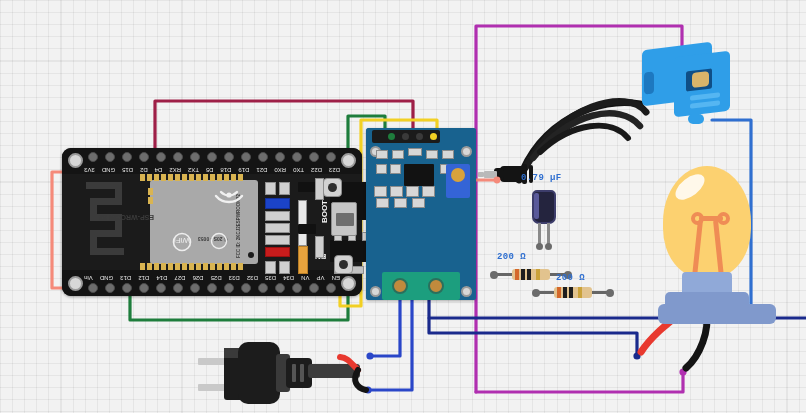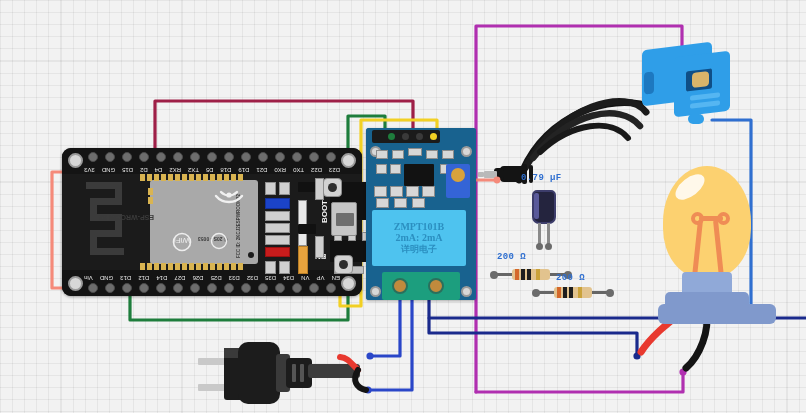--- a/index.html
+++ b/index.html
@@ -379,25 +379,20 @@
     <div class="zsmd" style="left:8px;top:58px;width:13px;height:11px;"></div>
     <div class="zsmd" style="left:24px;top:58px;width:13px;height:11px;"></div>
     <div class="zsmd" style="left:40px;top:58px;width:13px;height:11px;"></div>
     <div class="zsmd" style="left:56px;top:58px;width:13px;height:11px;"></div>
     <div class="zsmd" style="left:10px;top:70px;width:13px;height:10px;"></div>
     <div class="zsmd" style="left:28px;top:70px;width:13px;height:10px;"></div>
     <div class="zsmd" style="left:46px;top:70px;width:13px;height:10px;"></div>
 
     <div id="pot"></div>
 
-    <div id="bluebox">
-      <span>ZMPT101B</span>
-      <span>2mA: 2mA</span>
-      <span style="font-size:9px;">详明电子</span>
-    </div>
 
     <div id="term">
       <div class="screw" style="left:10px;"></div>
       <div class="screw" style="left:46px;"></div>
     </div>
   </div>
 
   <div id="clamp">
     <div class="cl-body" style="left:6px;top:10px;width:70px;height:56px;transform:skewY(-7deg);"></div>
     <div class="cl-body" style="left:38px;top:18px;width:56px;height:60px;transform:skewY(-7deg);"></div>

